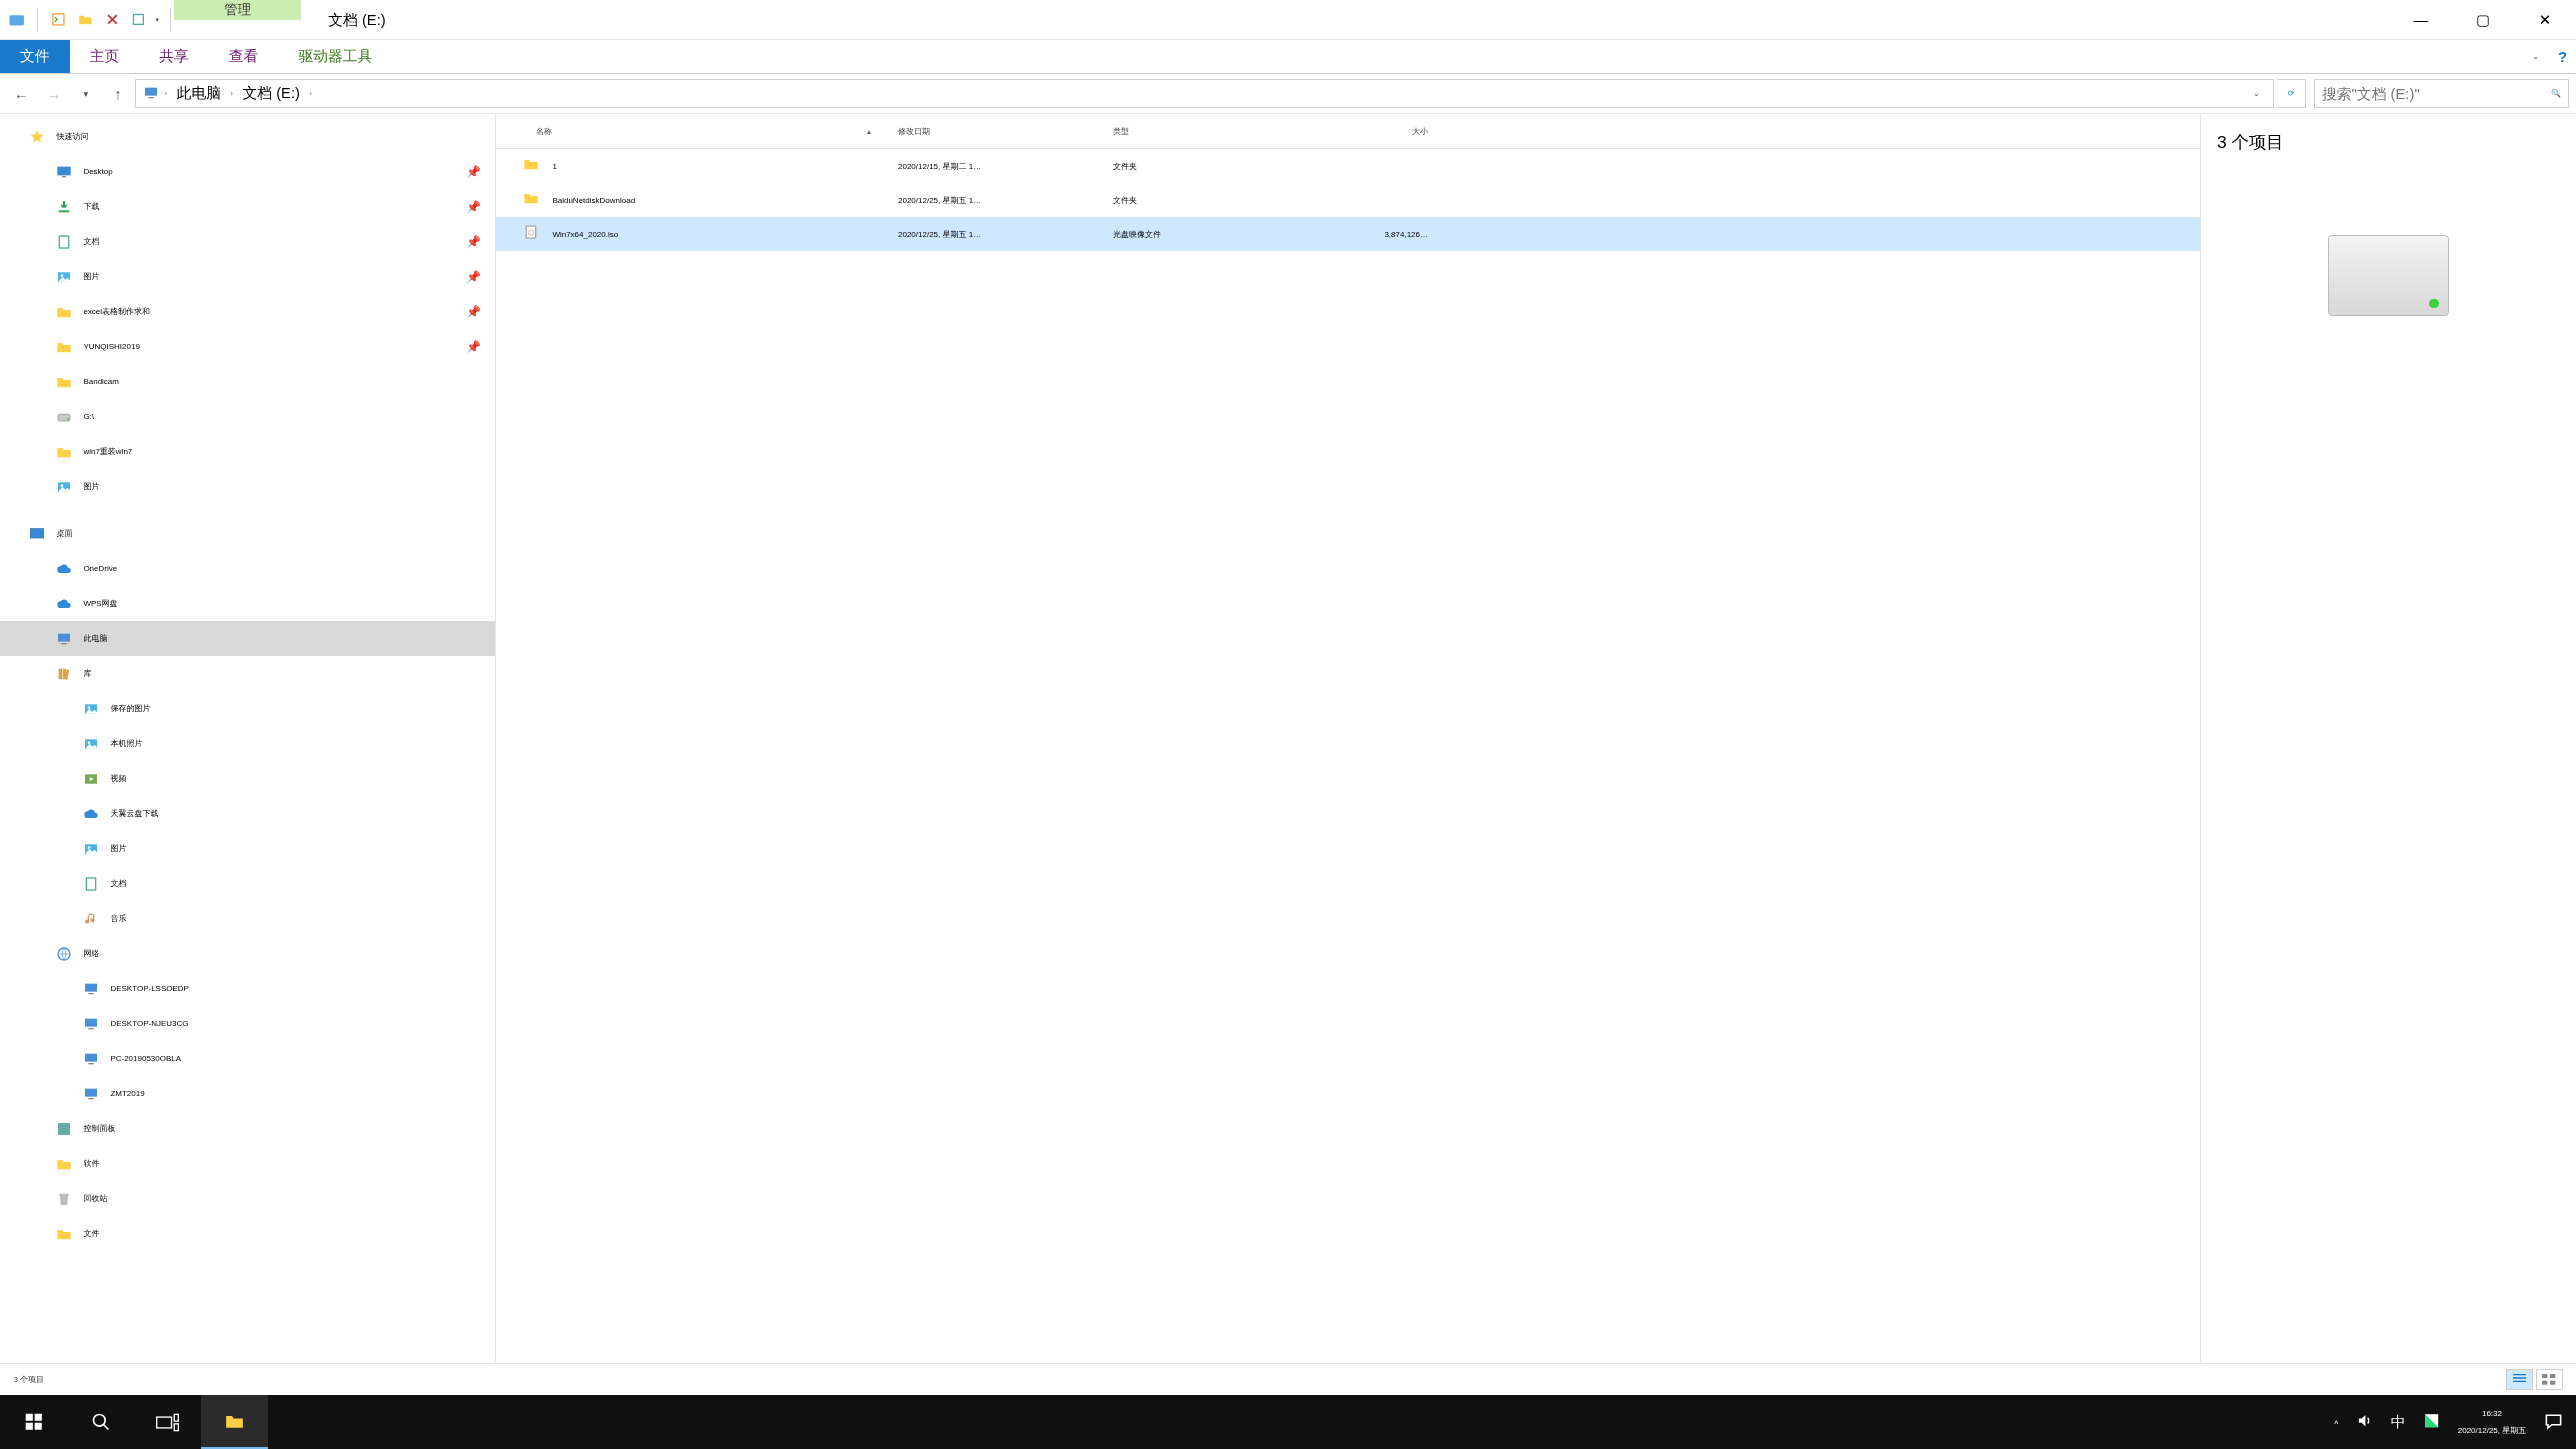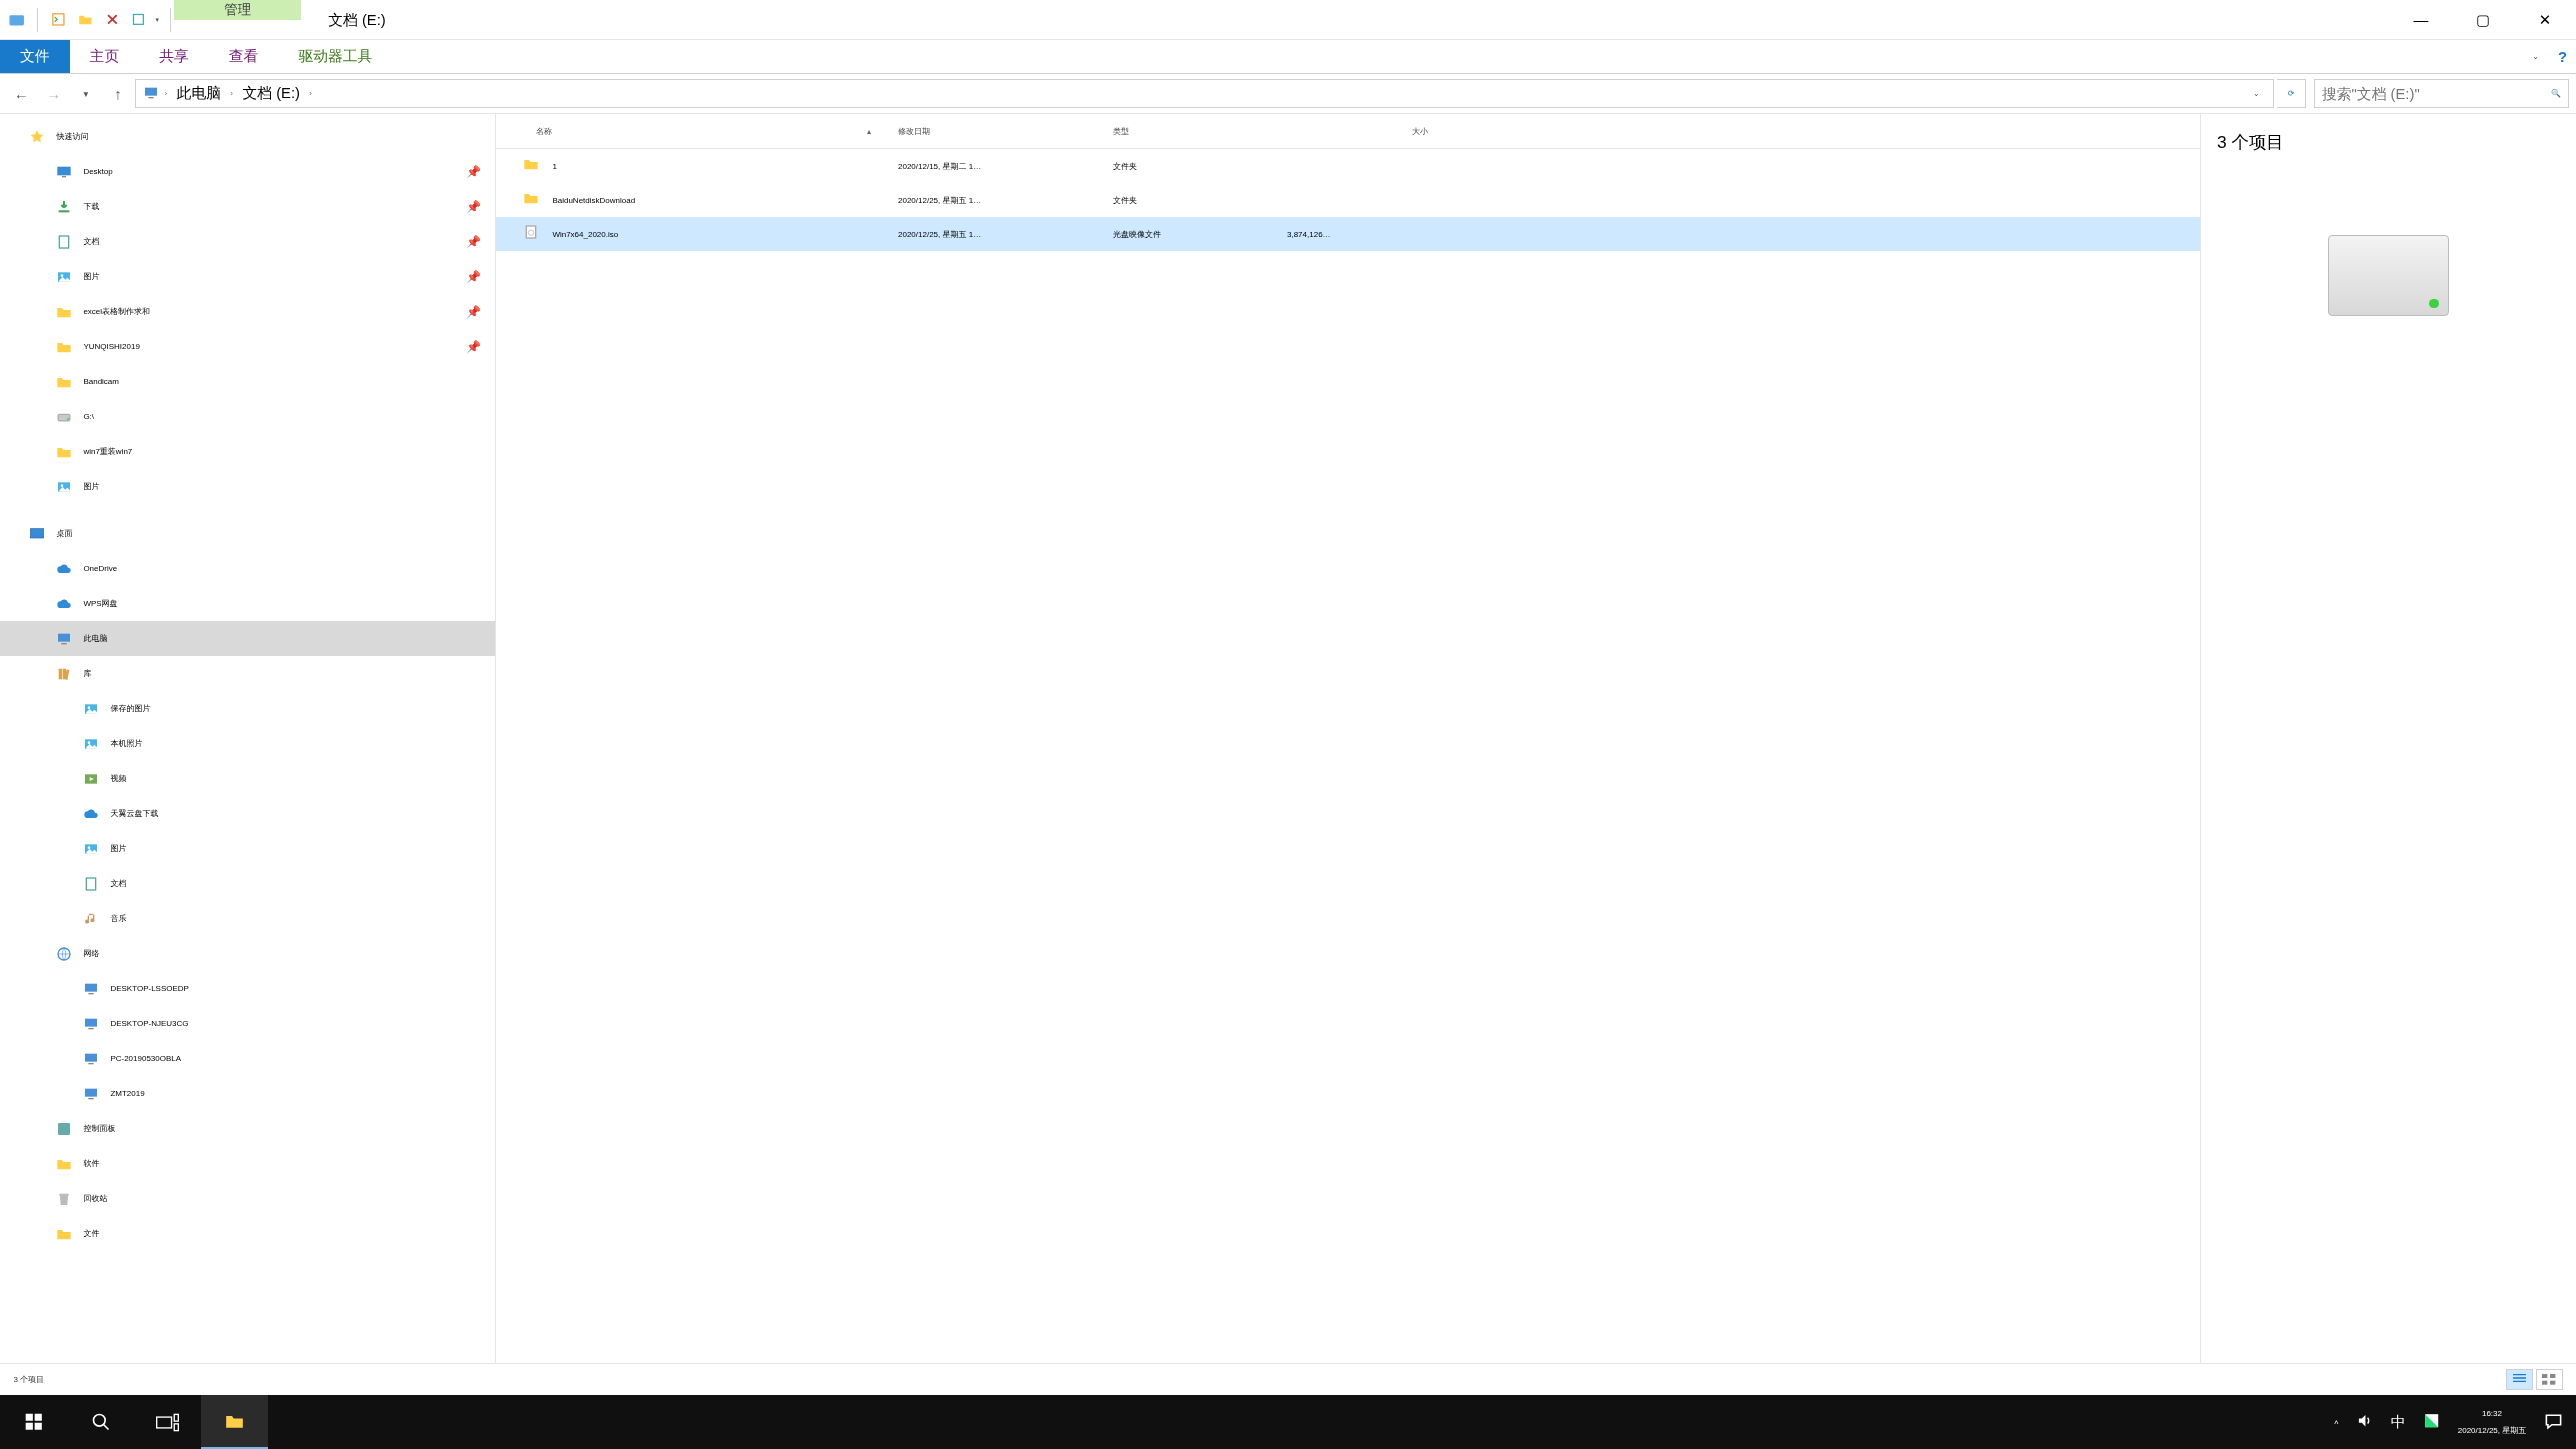--- a/index.html
+++ b/index.html
@@ -68,21 +68,21 @@
 .cols .c-name{width:402px;padding-left:40px;display:flex;align-items:center;gap:6.7px}
 .cols .c-date{width:215px}
 .cols .c-type{width:174px}
 .cols .c-size{width:161px;text-align:right;padding-right:20px}
 .cols .sort{font-size:8px;color:#666}
 .row{display:flex;height:34px;align-items:center;font-size:14.8px;color:#000}
 .row.selected{background:#cde8ff}
 .row .c-name{width:402px;padding-left:27px;display:flex;align-items:center;gap:9.4px}
 .row .c-date{width:215px;color:#000}
 .row .c-type{width:174px}
-.row .c-size{width:161px;padding-right:20px}
+.row .c-size{width:161px;text-align:right;padding-right:20px}
 .fico{width:20px;height:20px}
 
 
 .status{height:32px;border-top:0.7px solid #e5e5e5;display:flex;align-items:center;padding:0 13.4px;font-size:13.4px;color:#333}
 .status .viewbtns{margin-left:auto;display:flex;gap:2.7px}
 .status .vbtn{width:27px;height:21.5px;border:0.7px solid #cfcfcf;display:flex;align-items:center;justify-content:center}
 .status .vbtn.active{background:#cde8ff}
 
 
 .taskbar{height:54px;background:#101010;display:flex;align-items:center;color:#fff}

